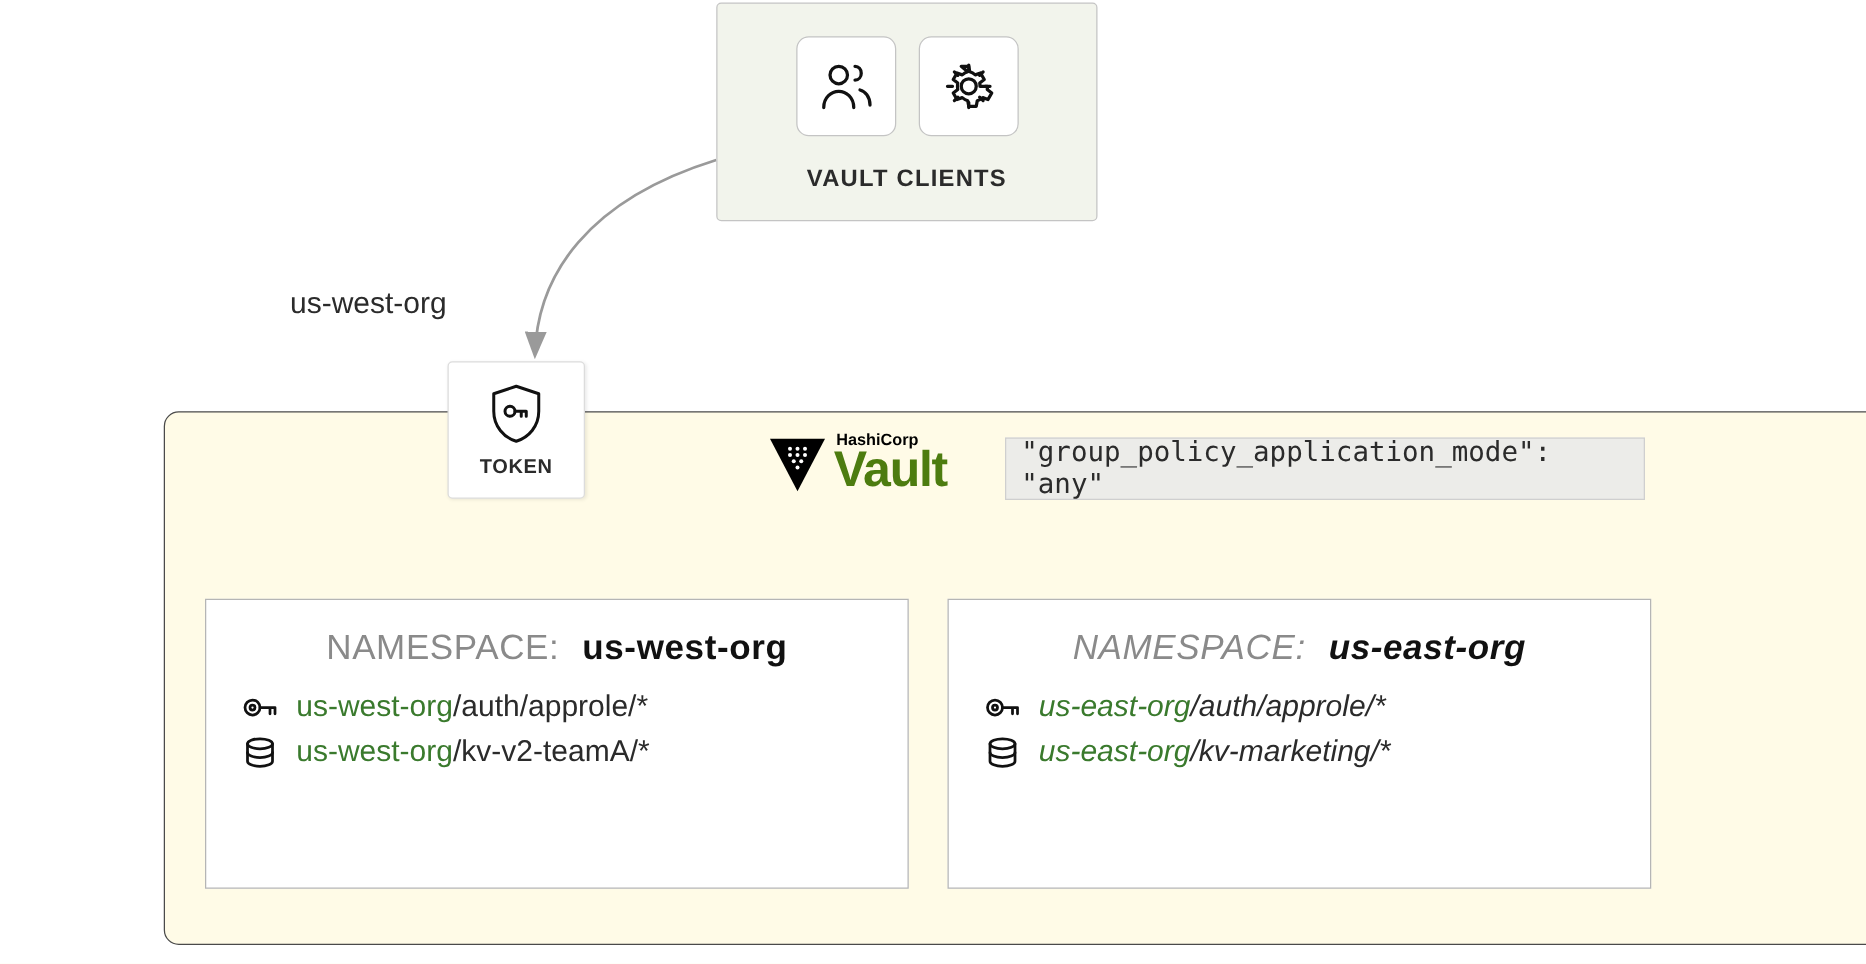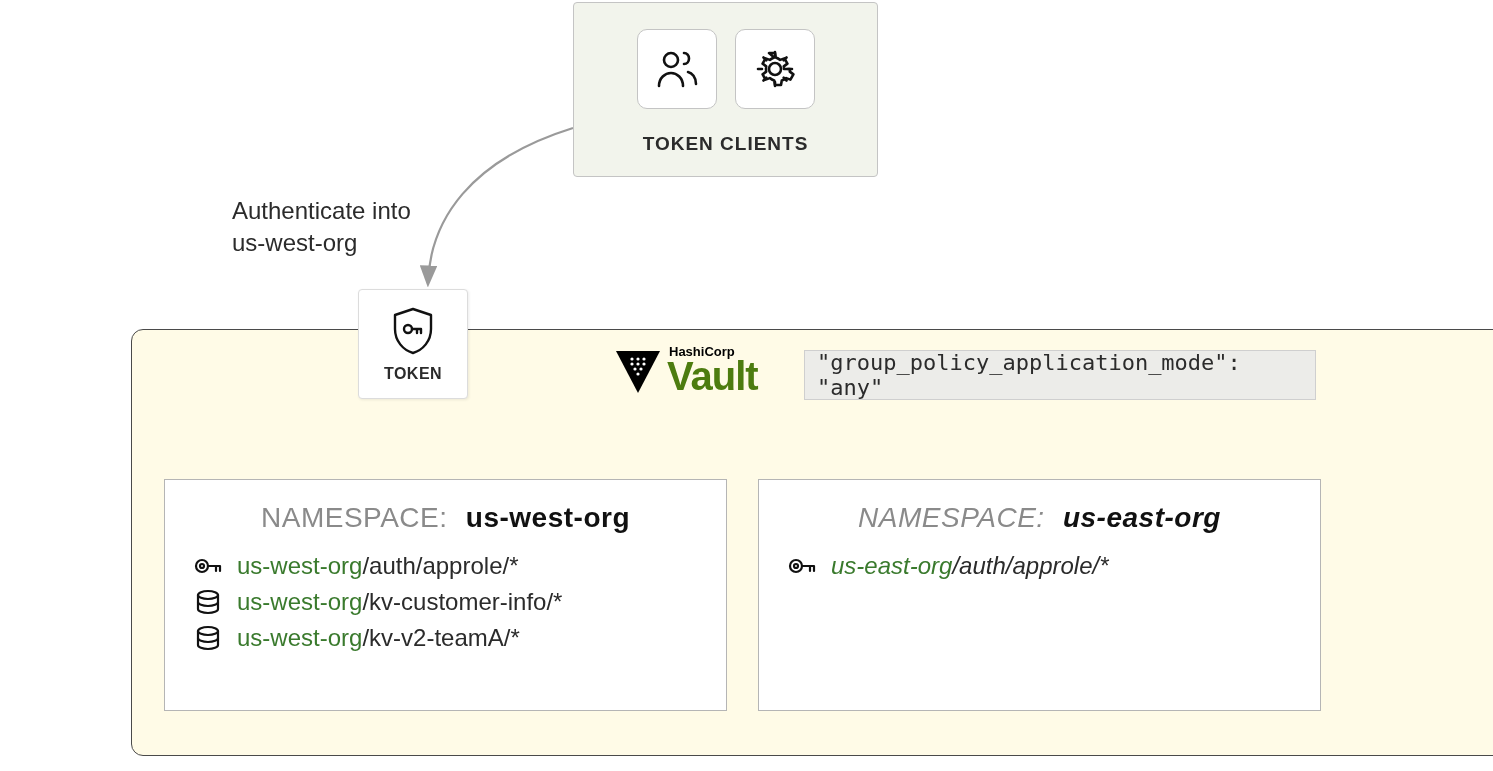--- a/index.html
+++ b/index.html
@@ -199,25 +199,25 @@
     </div>
     <div class="icon-box">
       <svg width="46" height="46" viewBox="0 0 46 46" fill="none" stroke="#111" stroke-width="2.6" stroke-linecap="round" stroke-linejoin="round">
         <circle cx="23" cy="23" r="6"></circle>
         <path d="M23 6v4M23 36v4M40 23h-4M10 23H6M34.5 11.5l-2.8 2.8M14.3 31.7l-2.8 2.8M34.5 34.5l-2.8-2.8M14.3 14.3l-2.8-2.8"></path>
         <path d="M23 4l3 2 3-1 2 3 3 1 0 3 3 2-1 3 2 3-2 3 1 3-3 2 0 3-3 1-2 3-3-1-3 2-3-2-3 1-2-3-3-1 0-3-3-2 1-3-2-3 2-3-1-3 3-2 0-3 3-1 2-3 3 1z" opacity="0.0"></path>
         <path d="M38 23c0 .9-.1 1.8-.2 2.6l3.6 2.8-3 5.2-4.2-1.5c-1.3 1.1-2.8 2-4.4 2.5L29 39h-6l-.8-4.4c-1.6-.5-3.1-1.4-4.4-2.5l-4.2 1.5-3-5.2 3.6-2.8c-.1-.8-.2-1.7-.2-2.6s.1-1.8.2-2.6l-3.6-2.8 3-5.2 4.2 1.5c1.3-1.1 2.8-2 4.4-2.5L17 7h6l.8 4.4c1.6.5 3.1 1.4 4.4 2.5l4.2-1.5 3 5.2-3.6 2.8c.1.8.2 1.7.2 2.6z" transform="translate(0,0)"></path>
       </svg>
     </div>
   </div>
-  <div class="clients-label">TOKEN CLIENTS</div>
+  <div class="clients-label">VAULT CLIENTS</div>
 </div>
 
 <div class="auth-text">
-  <span>Authenticate into</span><br>
+  <br>
   <span>us-west-org</span>
 </div>
 
 <div class="token-box">
   <svg width="48" height="52" viewBox="0 0 48 52" fill="none" stroke="#111" stroke-width="2.4" stroke-linecap="round" stroke-linejoin="round">
     <path d="M24 4 L42 10 V24 C42 36 34 45 24 48 C14 45 6 36 6 24 V10 Z"></path>
     <circle cx="19" cy="24" r="4"></circle>
     <path d="M23 24 H32 M28 24 V28 M32 24 V28"></path>
   </svg>
   <div class="token-label">TOKEN</div>
@@ -264,30 +264,20 @@
           <span><span class="prefix">us-west-org</span><span class="suffix">/auth/approle/*</span></span>
         </div>
         <div class="path-row">
           <span class="row-icon">
             <svg width="28" height="28" viewBox="0 0 28 28" fill="none" stroke="#111" stroke-width="2.2" stroke-linecap="round" stroke-linejoin="round">
               <ellipse cx="14" cy="7" rx="10" ry="4"></ellipse>
               <path d="M4 7 V21 C4 23.2 8.5 25 14 25 C19.5 25 24 23.2 24 21 V7"></path>
               <path d="M4 14 C4 16.2 8.5 18 14 18 C19.5 18 24 16.2 24 14"></path>
             </svg>
           </span>
-          <span><span class="prefix">us-west-org</span><span class="suffix">/kv-customer-info/*</span></span>
-        </div>
-        <div class="path-row">
-          <span class="row-icon">
-            <svg width="28" height="28" viewBox="0 0 28 28" fill="none" stroke="#111" stroke-width="2.2" stroke-linecap="round" stroke-linejoin="round">
-              <ellipse cx="14" cy="7" rx="10" ry="4"></ellipse>
-              <path d="M4 7 V21 C4 23.2 8.5 25 14 25 C19.5 25 24 23.2 24 21 V7"></path>
-              <path d="M4 14 C4 16.2 8.5 18 14 18 C19.5 18 24 16.2 24 14"></path>
-            </svg>
-          </span>
           <span><span class="prefix">us-west-org</span><span class="suffix">/kv-v2-teamA/*</span></span>
         </div>
       </div>
   </div>
 
   <div class="ns-box ns-right">
     <div class="ns-title">
       <span>NAMESPACE:</span>
       <span class="ns-name">us-east-org</span>
     </div>
@@ -295,15 +285,25 @@
         <div class="path-row">
           <span class="row-icon">
             <svg width="30" height="28" viewBox="0 0 30 28" fill="none" stroke="#111" stroke-width="2.2" stroke-linecap="round" stroke-linejoin="round">
               <circle cx="9" cy="14" r="6"></circle>
               <circle cx="9" cy="14" r="2"></circle>
               <path d="M15 14 H27 M23 14 V19 M27 14 V19"></path>
             </svg>
           </span>
           <span><span class="prefix">us-east-org</span><span class="suffix">/auth/approle/*</span></span>
         </div>
+        <div class="path-row">
+          <span class="row-icon">
+            <svg width="28" height="28" viewBox="0 0 28 28" fill="none" stroke="#111" stroke-width="2.2" stroke-linecap="round" stroke-linejoin="round">
+              <ellipse cx="14" cy="7" rx="10" ry="4"></ellipse>
+              <path d="M4 7 V21 C4 23.2 8.5 25 14 25 C19.5 25 24 23.2 24 21 V7"></path>
+              <path d="M4 14 C4 16.2 8.5 18 14 18 C19.5 18 24 16.2 24 14"></path>
+            </svg>
+          </span>
+          <span><span class="prefix">us-east-org</span><span class="suffix">/kv-marketing/*</span></span>
+        </div>
       </div>
   </div>
 </div>
 
 </body></html>

